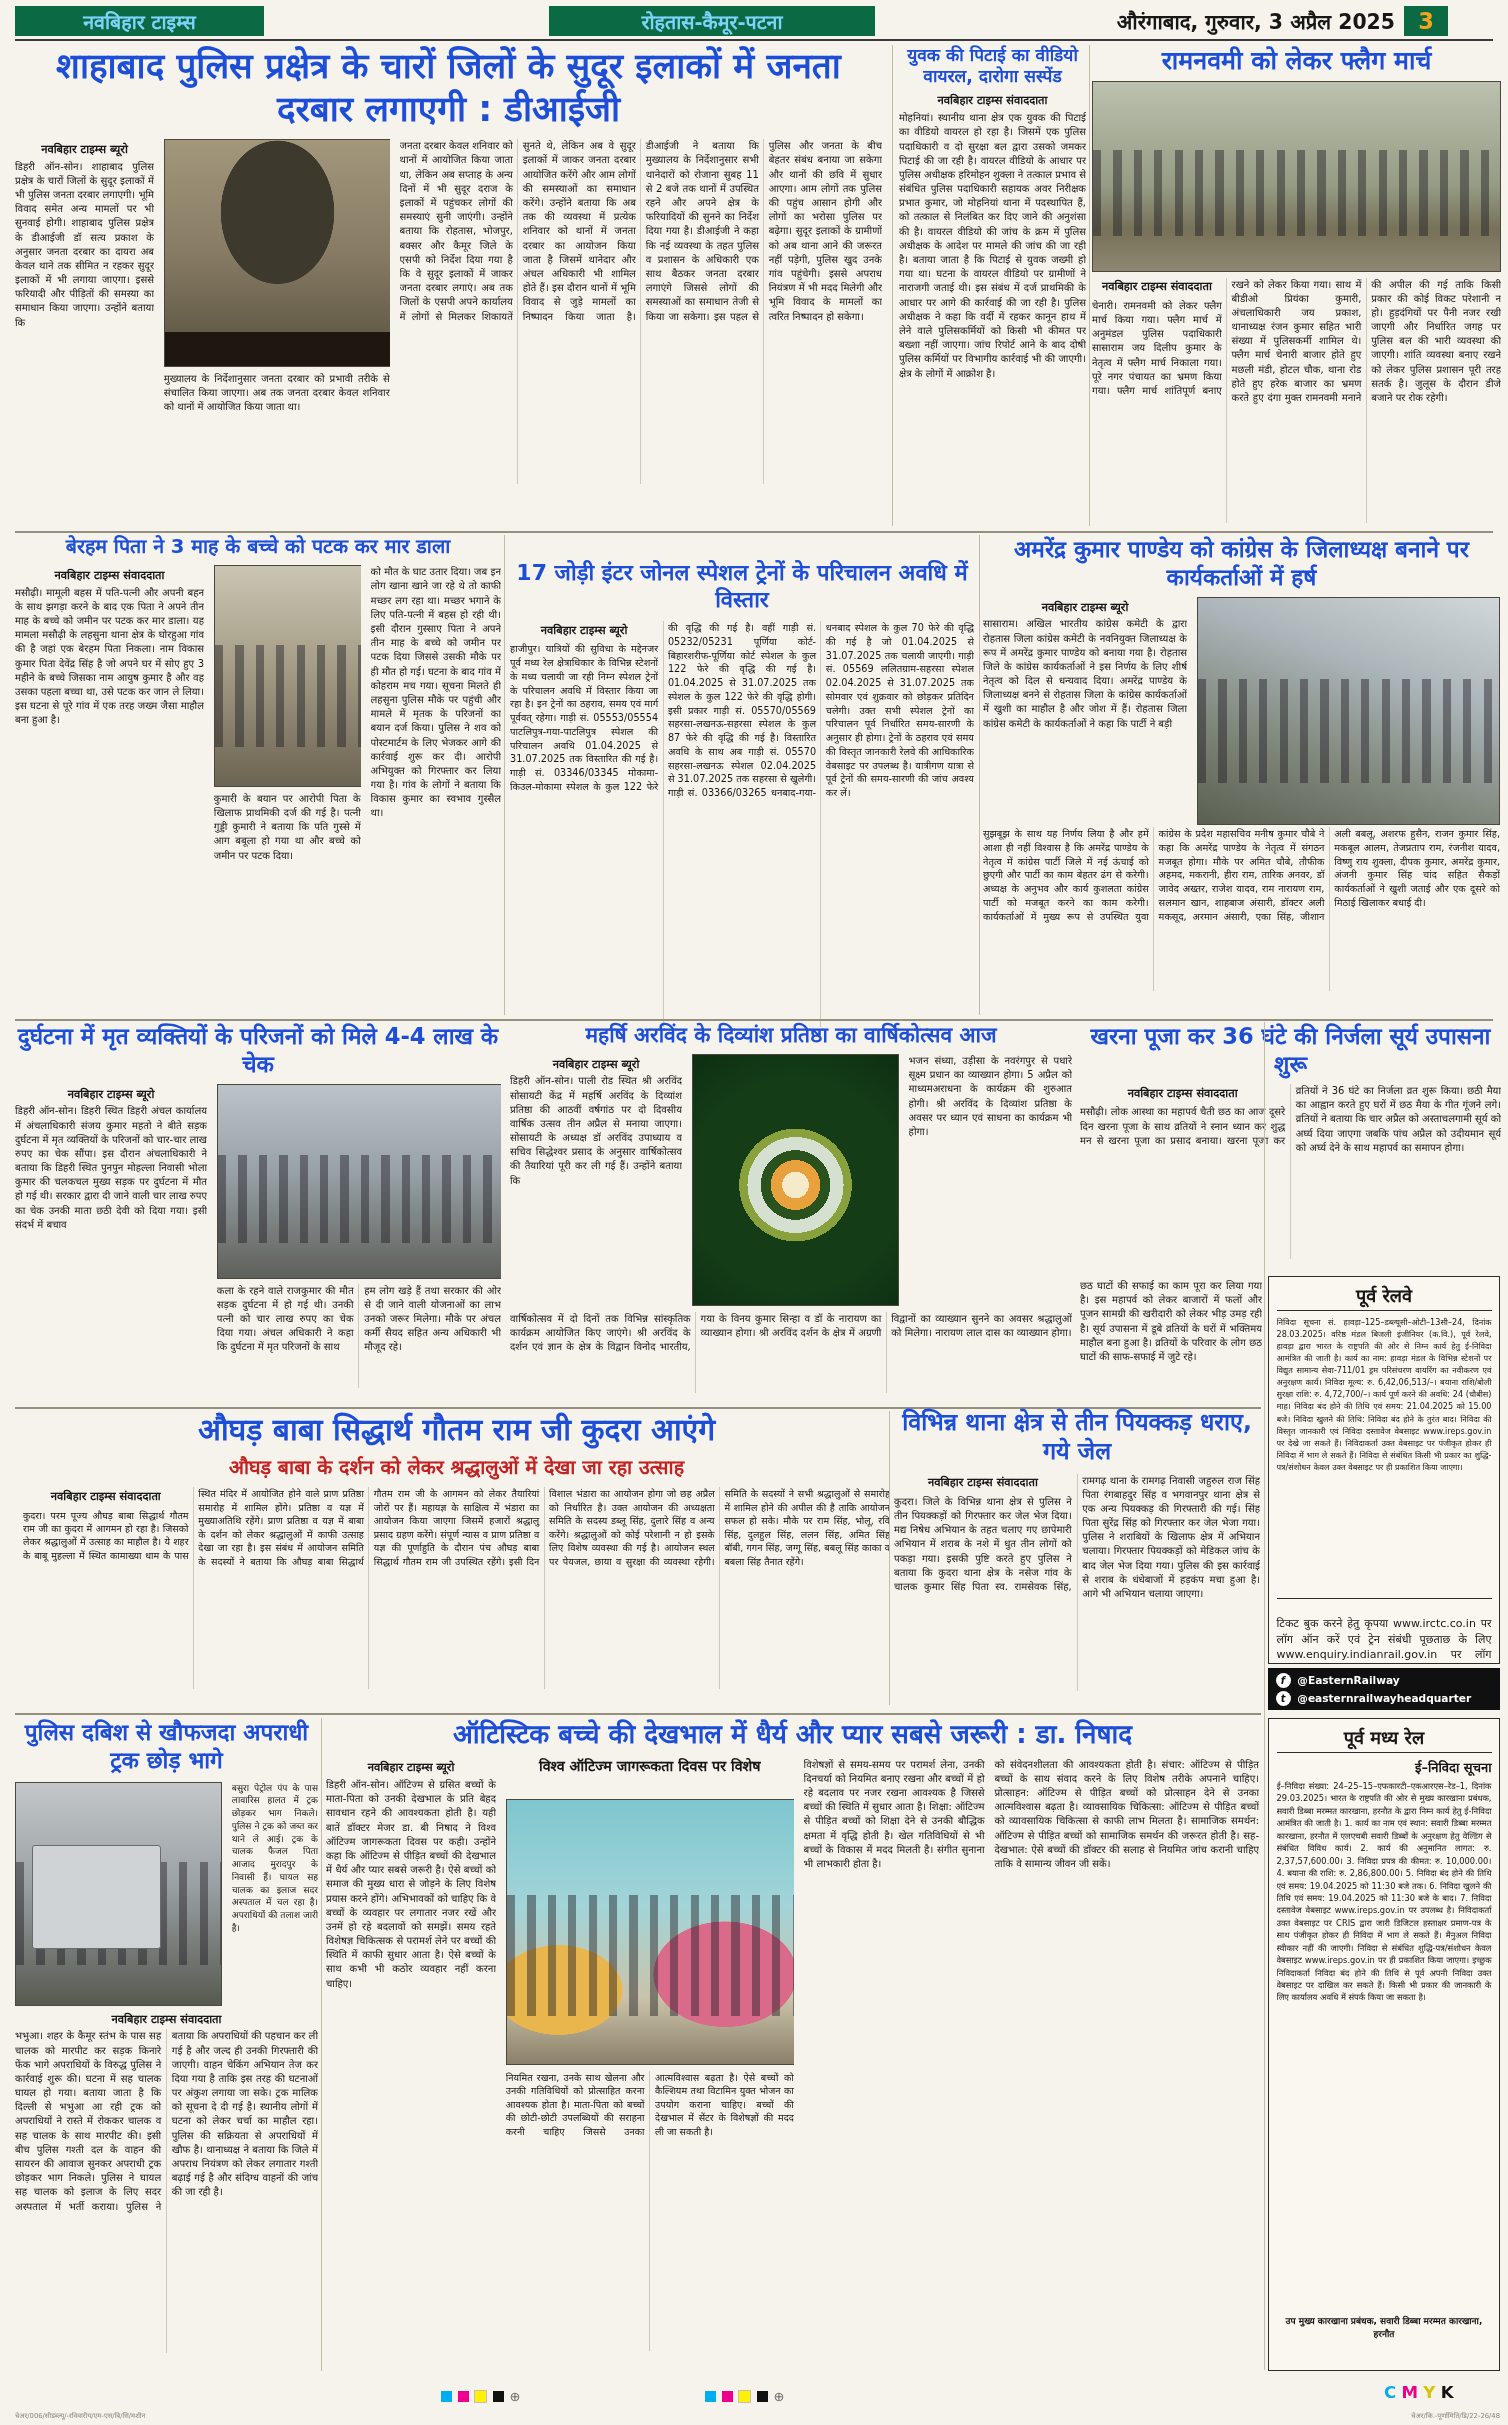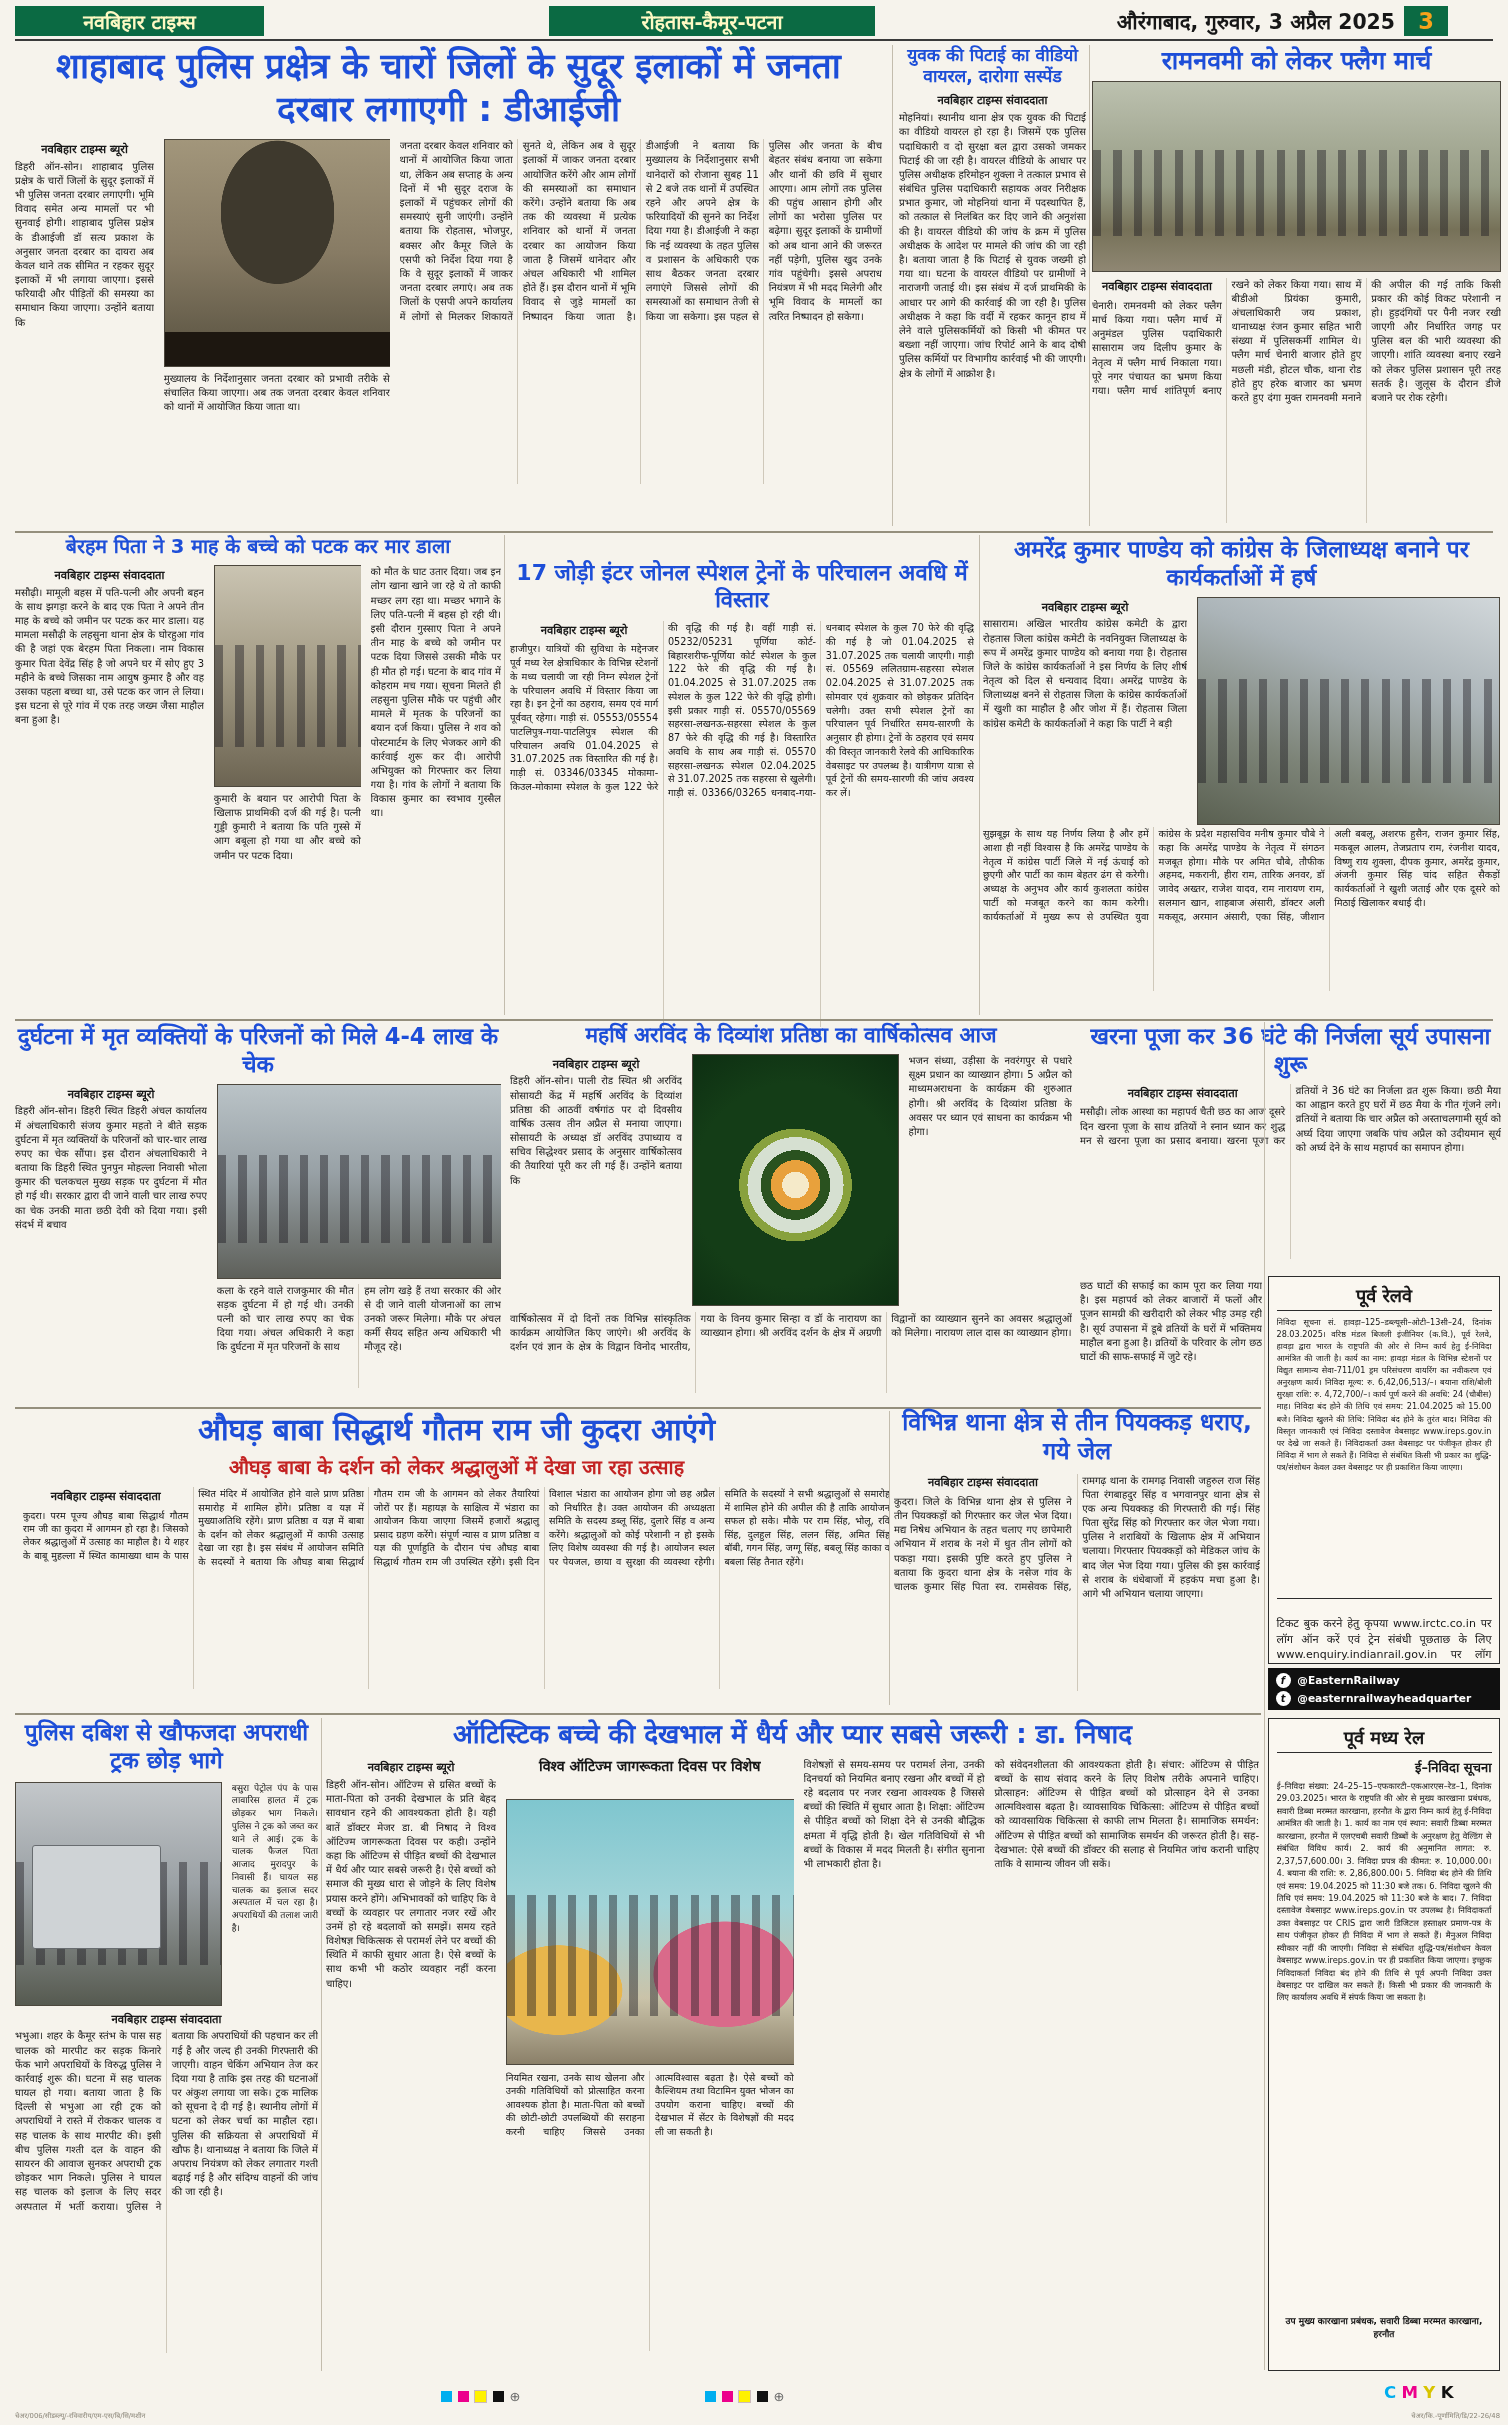--- a/index.html
+++ b/index.html
@@ -1,19 +1,19 @@
 <!DOCTYPE html>
 <html lang="hi" style="font-size:12px"><head>
 <meta charset="utf-8">
 <style>
   html,body{margin:0;padding:0}
   body{width:1508px;height:2426px;position:relative;background:#f6f3ec;
        font-family:"DejaVu Sans","Liberation Sans",sans-serif;color:#171717;overflow:hidden}
   .abs{position:absolute;box-sizing:border-box}
-  .greenbox{background:#0b6a43;color:#fef9c3;font-weight:bold;display:flex;align-items:center;justify-content:center}
+  .greenbox{background:#0b6a43;color:#7dd3fc;font-weight:bold;display:flex;align-items:center;justify-content:center}
   .hl{font-weight:bold;color:#1d4ed8;text-align:center;line-height:1.24}
   .byline{font-weight:bold;text-align:center;font-size:11.3px;margin:1.5px 0 3.8px 0}
   .bt{font-size:10px;line-height:1.42;text-align:justify}
   .sec{overflow:hidden}
   .row{display:flex;gap:9.8px}
   .cell{overflow:hidden}
   .cols2{column-count:2;column-gap:10.6px}
   .cols3{column-count:3;column-gap:9.8px}
   .cols4{column-count:4;column-gap:9.8px}
   .cols5{column-count:5;column-gap:9.8px}

